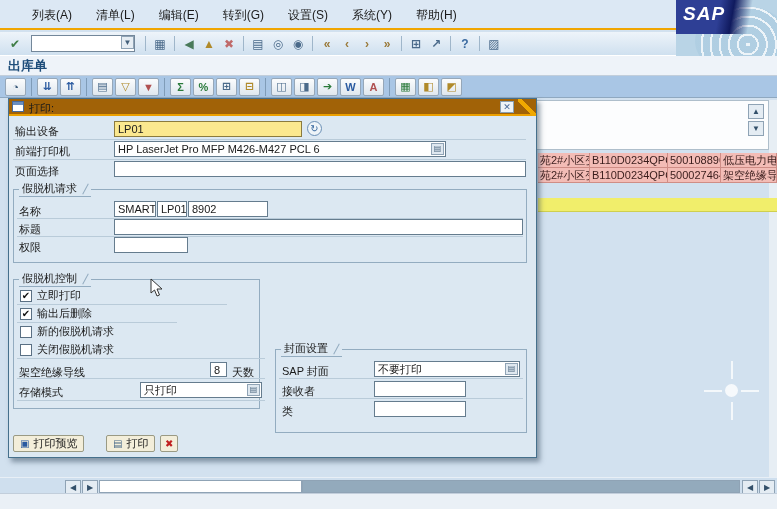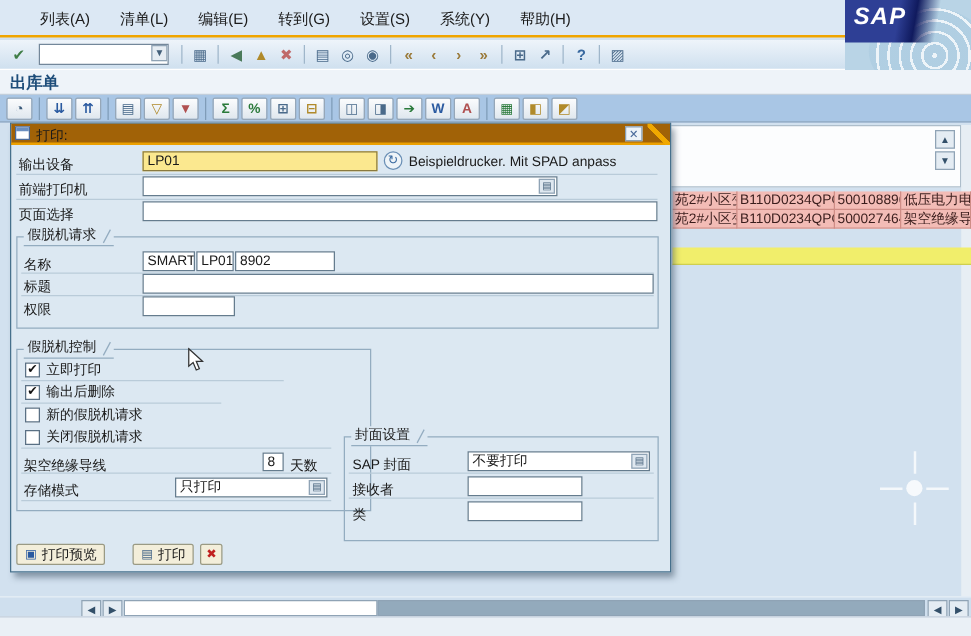--- a/index.html
+++ b/index.html
@@ -206,25 +206,25 @@
   <div id="dlg-title">
     <span id="dlg-title-icon"></span>
     <span id="dlg-title-text">打印:</span>
     <span id="dlg-close">✕</span>
     <span id="dlg-corner"></span>
   </div>
 
   <span class="dl" style="left:6px;top:25px">输出设备</span>
   <div class="fld yellow" style="left:105px;top:22px;width:188px">LP01</div>
   <span class="circ" style="left:298px;top:22px">↻</span>
-  <span class="dl" style="left:318px;top:25px">Beispieldrucker. Mit SPAD anpass</span>
   <div class="rowline" style="left:4px;top:40px;width:513px"></div>
 
   <span class="dl" style="left:6px;top:45px">前端打印机</span>
   <div class="fld" style="left:105px;top:42px;width:332px">
+    <span>HP LaserJet Pro MFP M426-M427 PCL 6</span>
     <span class="dd">▤</span>
   </div>
   <div class="rowline" style="left:4px;top:60px;width:513px"></div>
 
   <span class="dl" style="left:6px;top:65px">页面选择</span>
   <div class="fld" style="left:105px;top:62px;width:412px"></div>
 
   <div class="grp" style="left:4px;top:90px;width:514px;height:74px">
     <span class="gtab">假脱机请求</span>
     <span class="dl" style="left:5px;top:14px">名称</span>
@@ -232,21 +232,21 @@
     <div class="fld" style="left:143px;top:11px;width:30px">LP01</div>
     <div class="fld" style="left:174px;top:11px;width:80px">8902</div>
     <div class="rowline" style="left:3px;top:28px;width:506px"></div>
     <span class="dl" style="left:5px;top:32px">标题</span>
     <div class="fld" style="left:100px;top:29px;width:409px"></div>
     <div class="rowline" style="left:3px;top:46px;width:506px"></div>
     <span class="dl" style="left:5px;top:50px">权限</span>
     <div class="fld" style="left:100px;top:47px;width:74px"></div>
   </div>
 
-  <div class="grp" style="left:4px;top:180px;width:284px;height:130px">
+  <div class="grp" style="left:4px;top:180px;width:247px;height:130px">
     <span class="gtab">假脱机控制</span>
     <div id="cb-list">
         <div class="cbrow" style="left: 6px; top: 8px;">
           <span class="cb">✔</span>
           <span>立即打印</span>
         </div>
         <div class="cbrow" style="left: 6px; top: 26px;">
           <span class="cb">✔</span>
           <span>输出后删除</span>
         </div>

